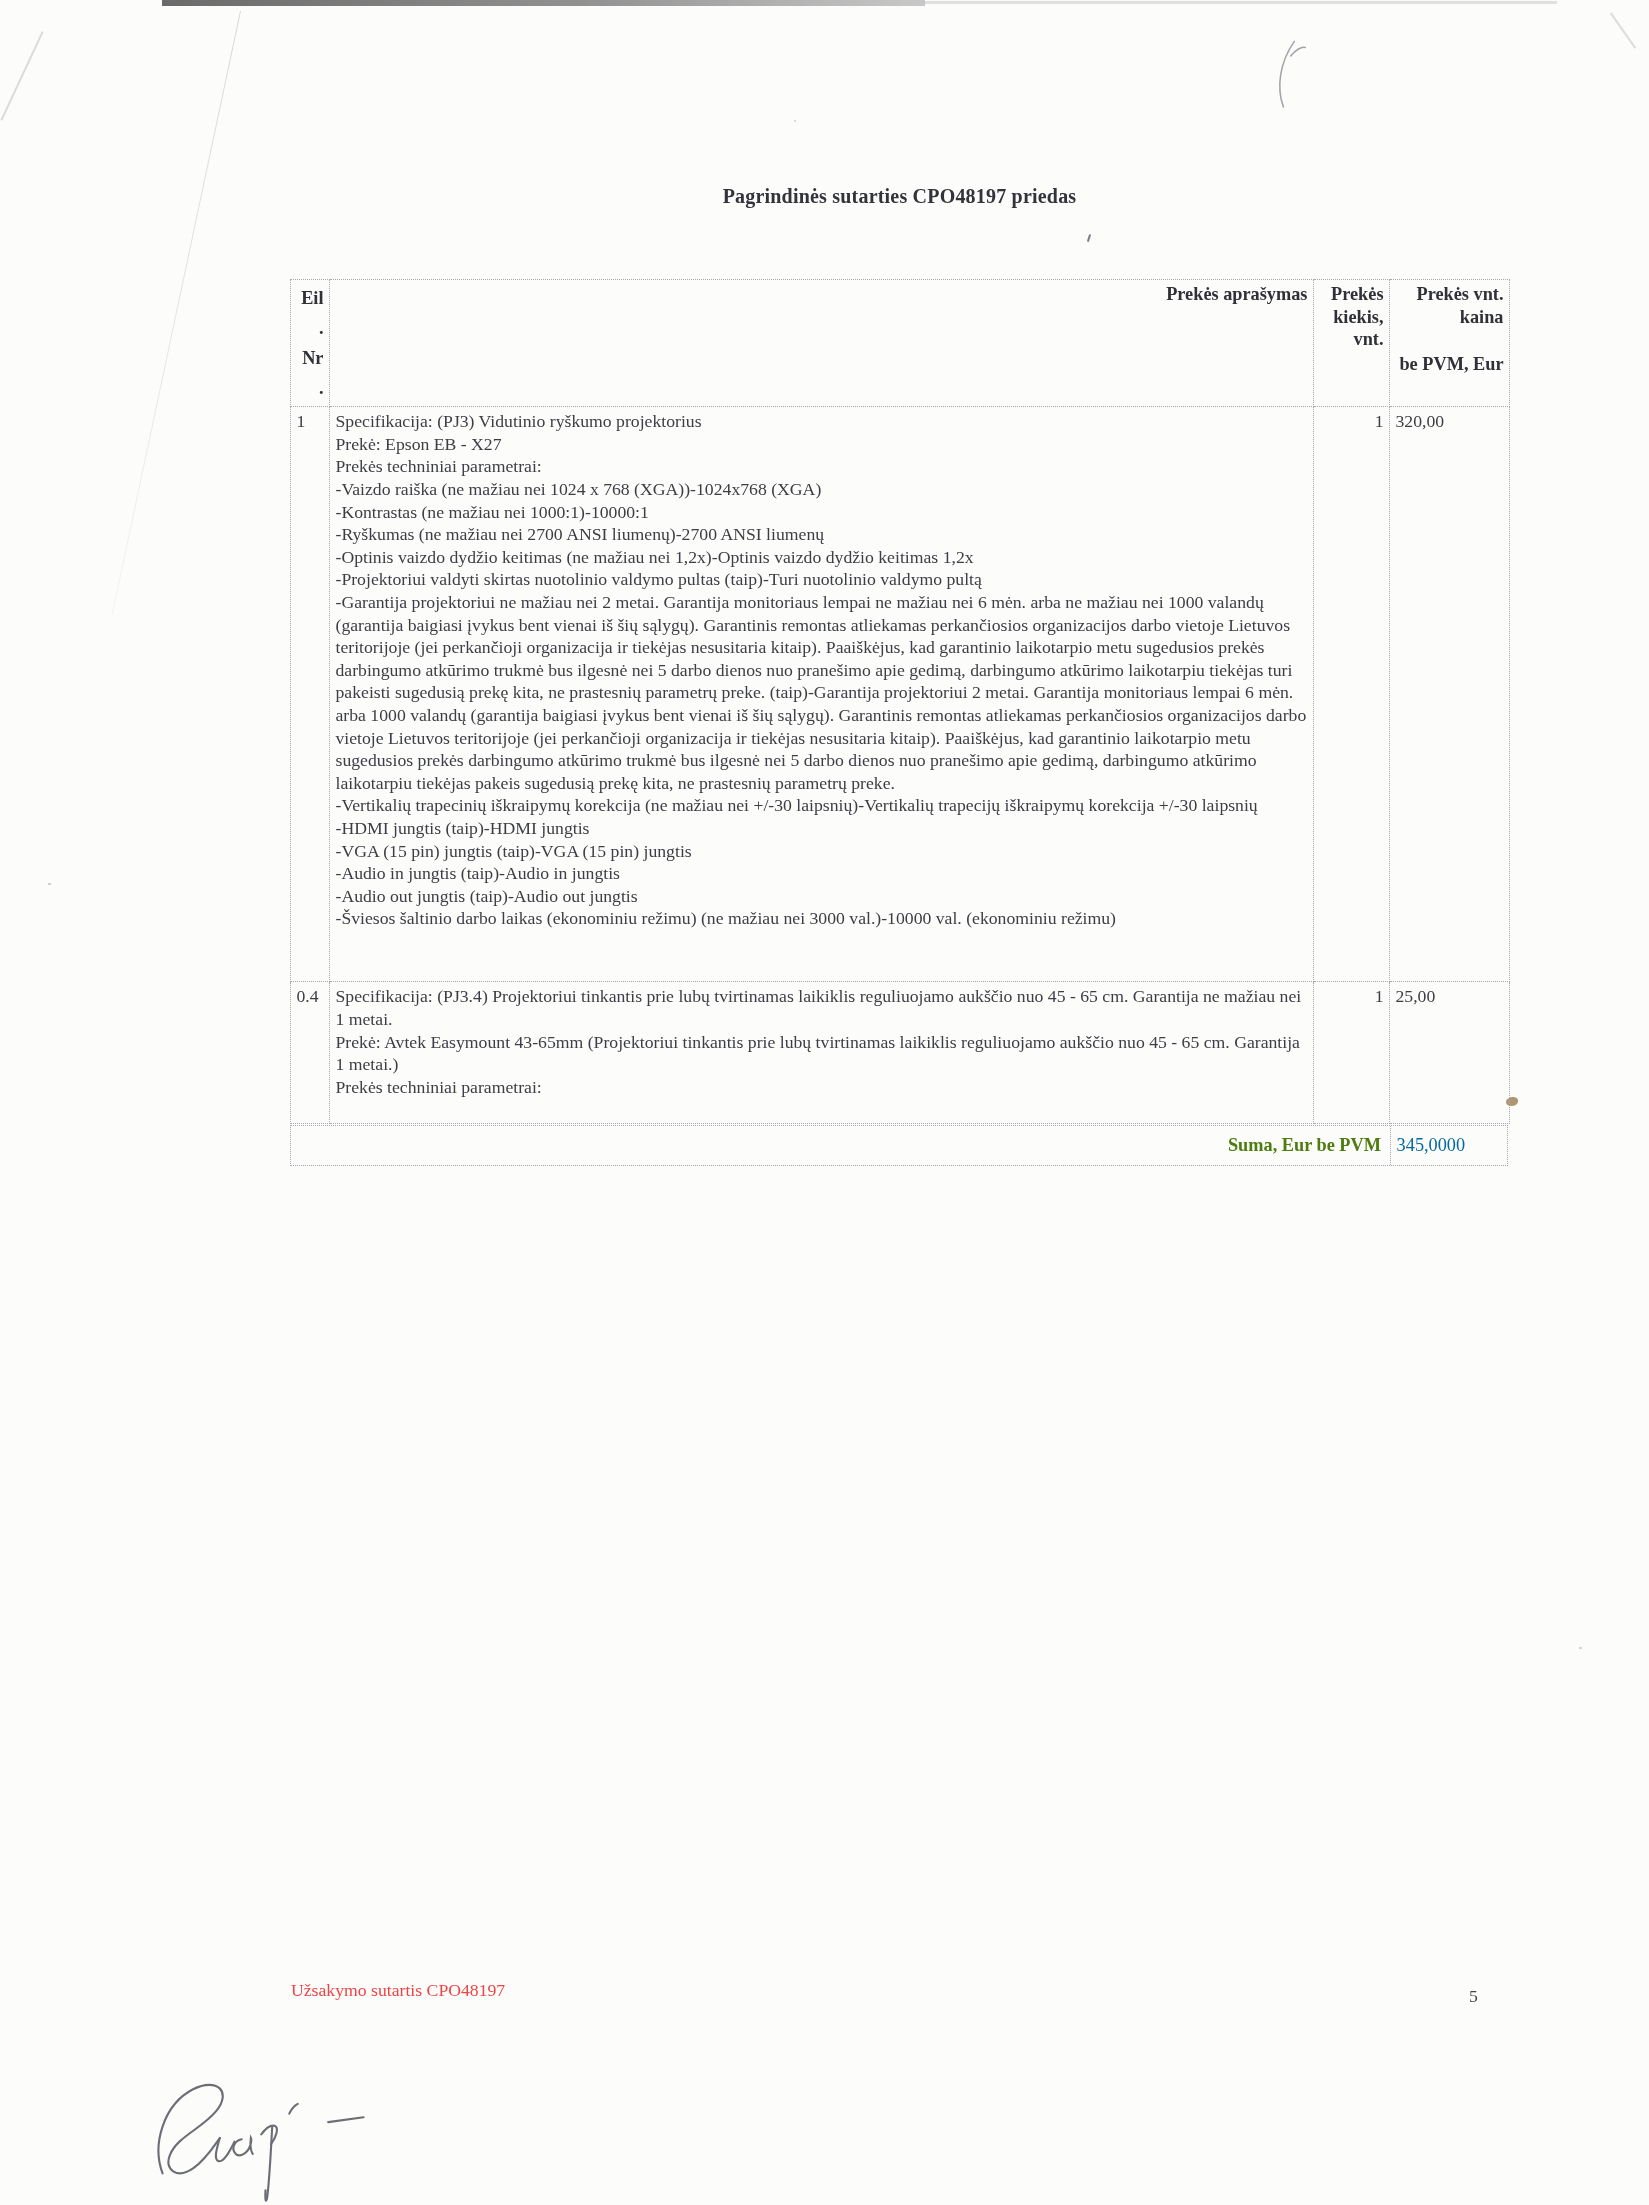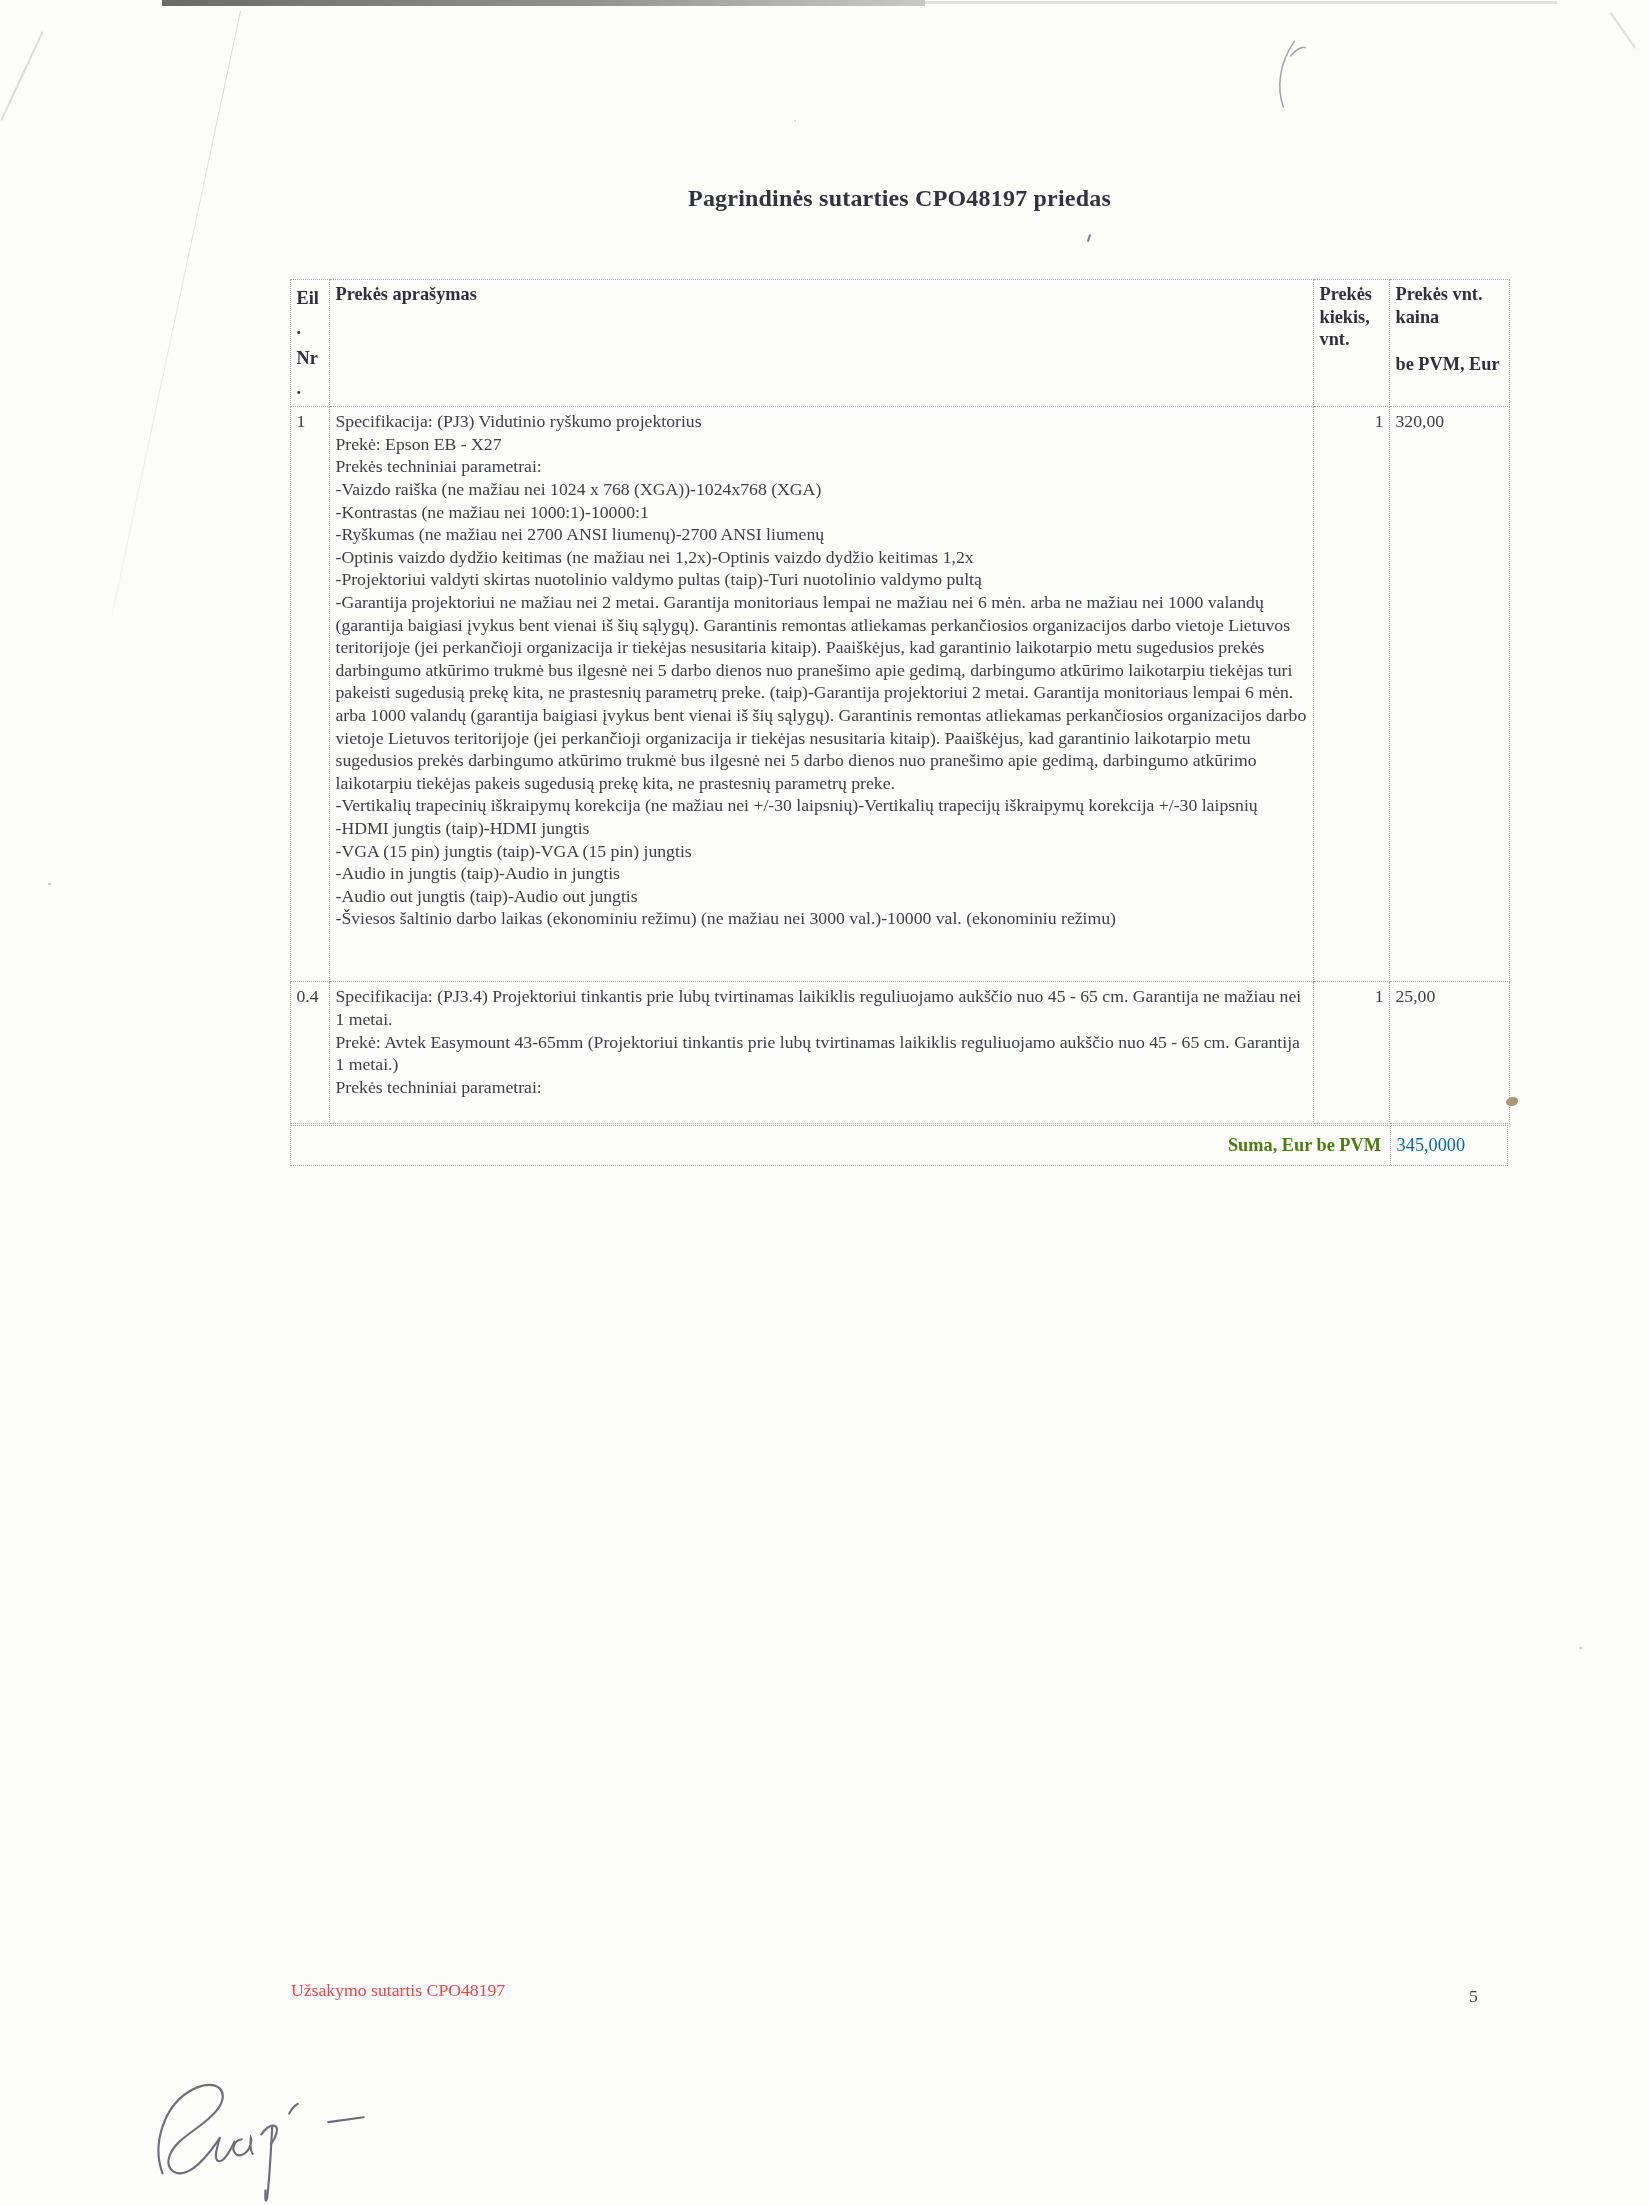--- a/index.html
+++ b/index.html
@@ -44,41 +44,41 @@
     left:1088px; top:234px; width:1.8px; height:8px;
     background:#66676e; transform:rotate(18deg); border-radius:1.2px; opacity:.85;
   }
   .speck-small-1 { left:48px; top:883px; width:3.1px; height:1.8px; background:#b9b9bd; border-radius:50%; opacity:.8; }
   .speck-small-2 { left:1579px; top:1647px; width:3.1px; height:2.4px; background:#aeaeb4; border-radius:50%; opacity:.6; }
   .speck-small-3 { left:794px; top:120px; width:2.4px; height:1.8px; background:#c2c2c6; border-radius:50%; opacity:.7; }
 
   
   .doc-title {
     position:absolute; left:290px; top:185px; width:1219px;
-    text-align:center; font-weight:bold; font-size:24px; color:#33343b;
+    text-align:center; font-weight:bold; font-size:20px; color:#33343b;
     letter-spacing:0.2px;
   }
 
   
   .table-wrap { position:absolute; left:290px; top:279px; width:1219px; }
   table.main-table {
     border-collapse:collapse; table-layout:fixed; width:1219px;
     font-size:17.7px; line-height:22.6px; color:#3d3e45;
   }
   table.main-table col.c1 { width:39px; }
   table.main-table col.c2 { width:984px; }
   table.main-table col.c3 { width:76px; }
   table.main-table col.c4 { width:120px; }
   table.main-table th, table.main-table td {
     border:1.2px dotted #a6a6b4;
     vertical-align:top; padding:3.1px 5.5px;
     overflow:hidden;
   }
   table.main-table th {
-    font-weight:bold; text-align:left; color:#303138; font-size:18.3px;
+    font-weight:bold; text-align:right; color:#303138; font-size:18.3px;
     height:117px;
   }
   th.nr-head .line { line-height:30px; }
   .head-gap { height:24.4px; }
   td.nr-cell { text-align:left; }
   td.qty-cell { text-align:right; }
   td.price-cell { text-align:left; }
   tr.item-row-1 td { height:568px; }
   tr.item-row-2 td { height:134px; }
   .desc .line { min-height:22.6px; }

